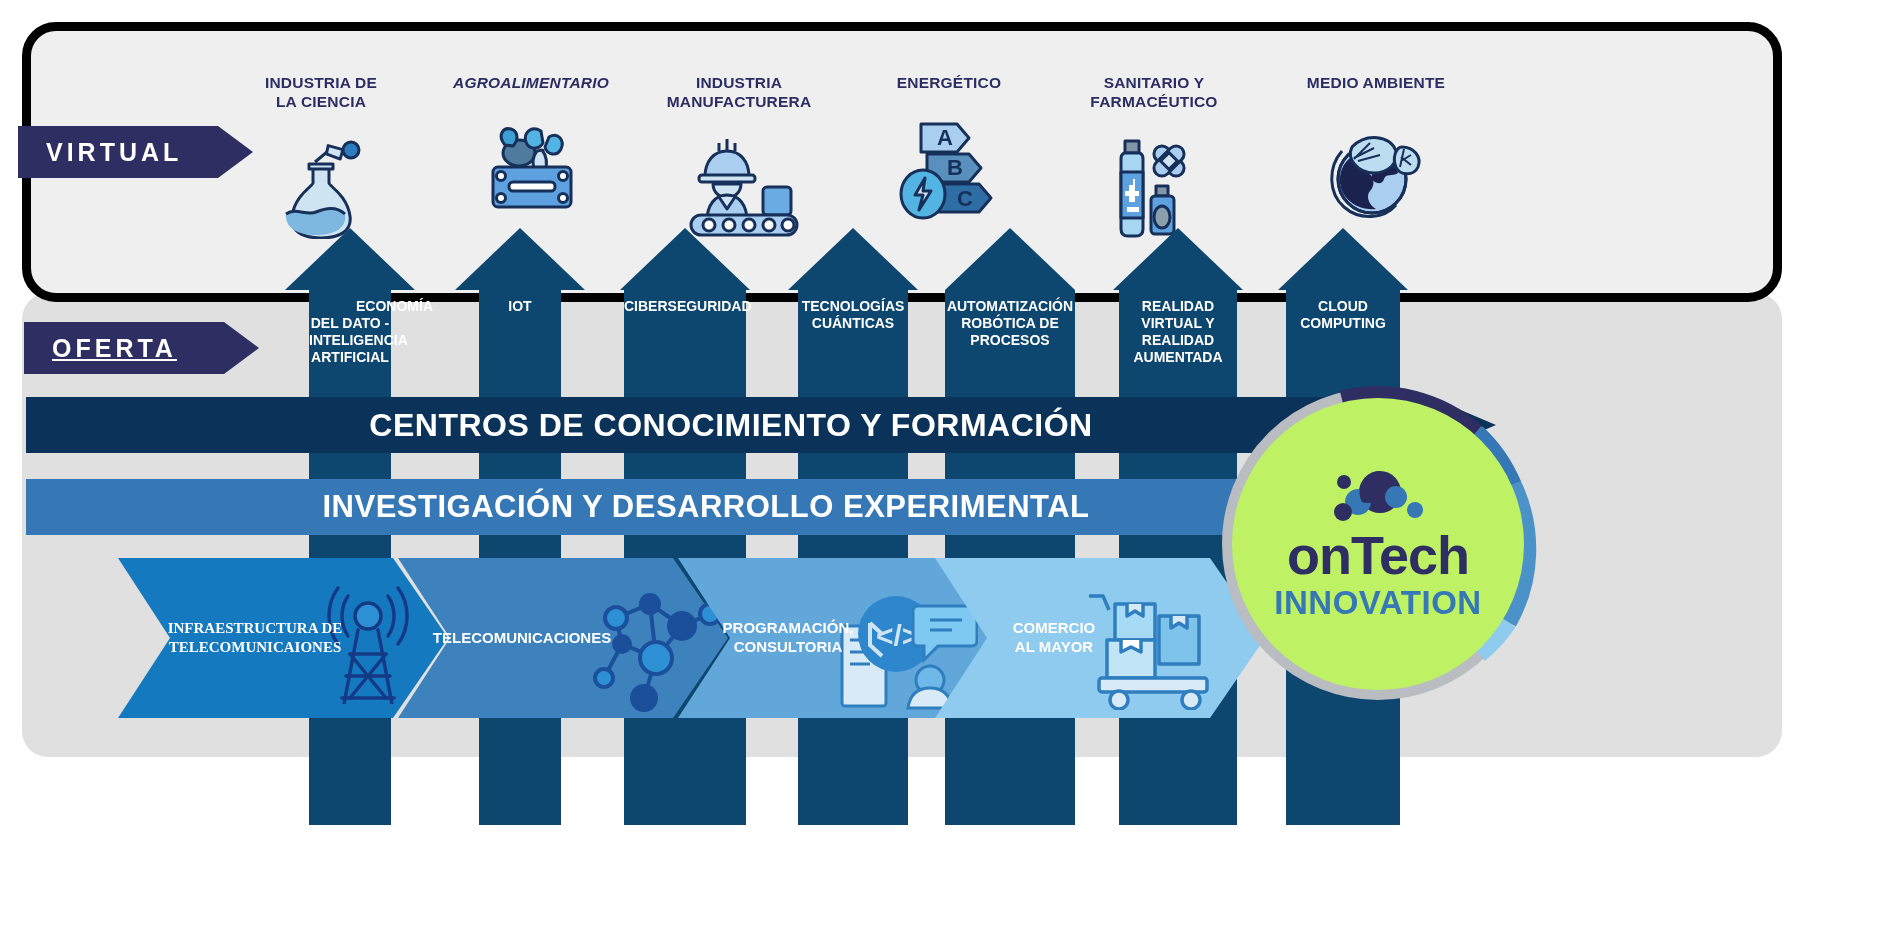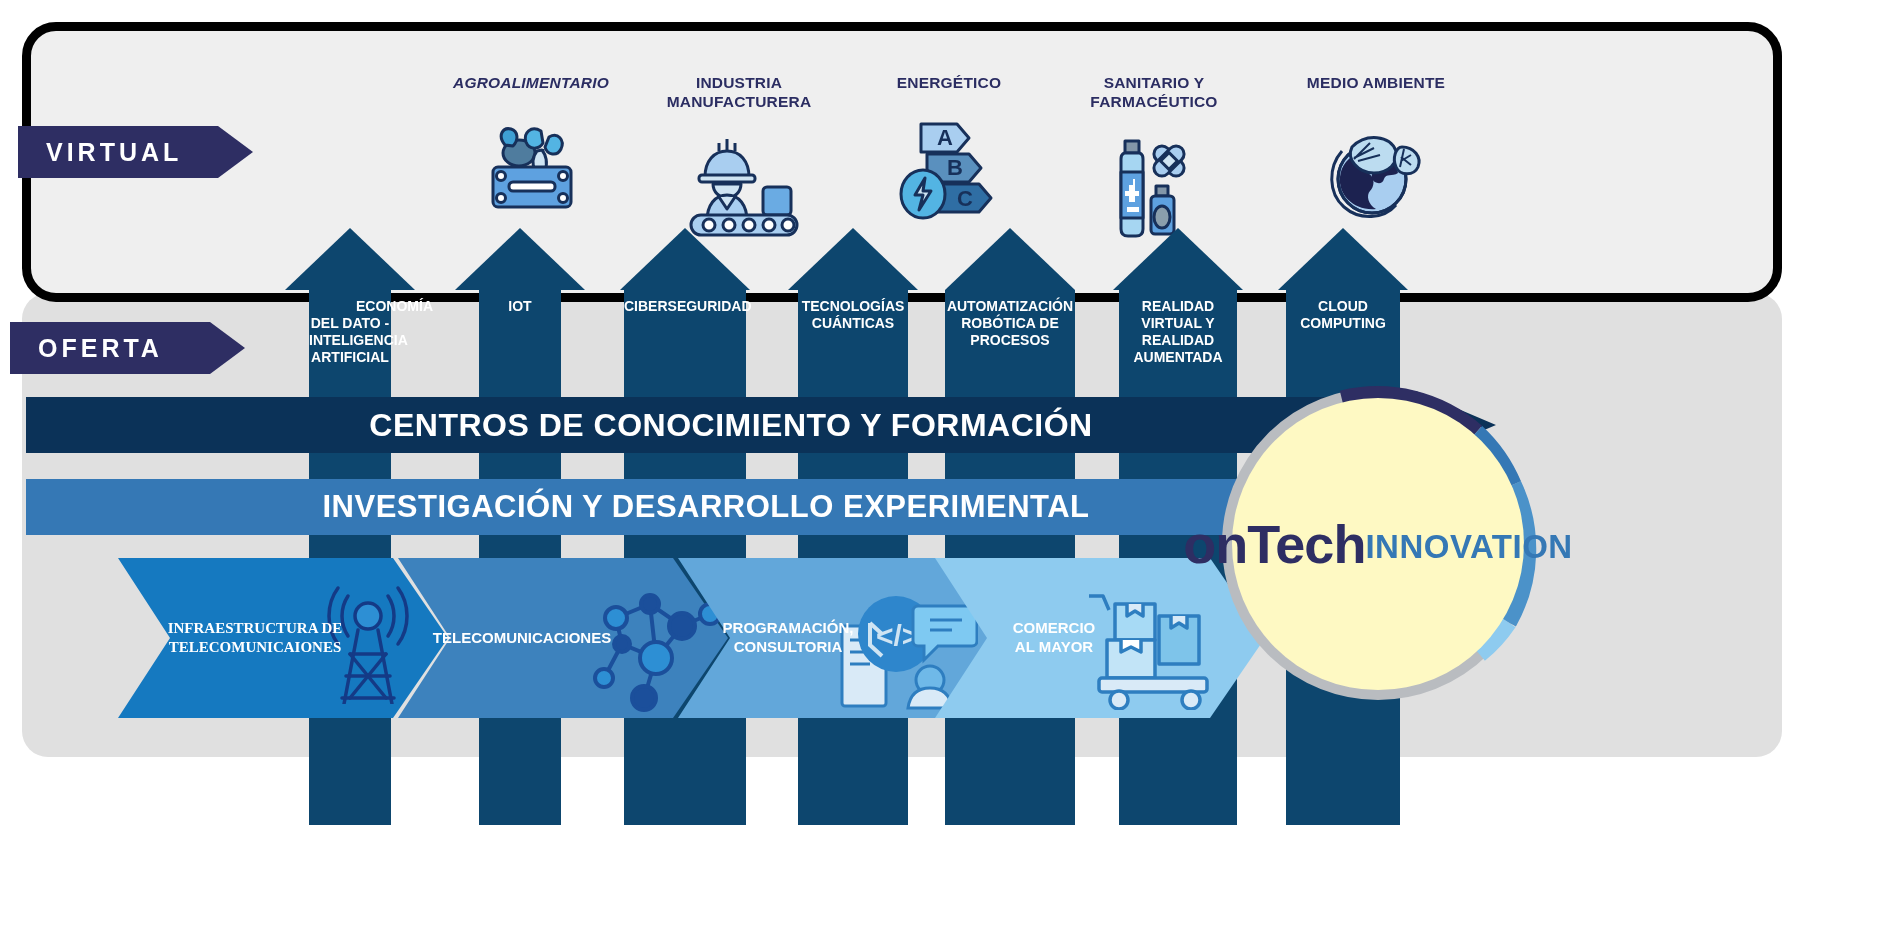--- a/index.html
+++ b/index.html
@@ -66,21 +66,21 @@
     color:#ffffff;font-size:15px;font-weight:bold;line-height:1.25;text-align:center;
   }
   .chev .label{position:relative;z-index:4;padding:0 8px;}
   .chev svg{position:absolute;left:0;top:0;}
   .chev .art{position:absolute;z-index:3;}
 
   
   .logo-wrap{position:absolute;left:1218px;top:384px;width:320px;height:320px;z-index:60;}
   .logo-disc{
     position:absolute;left:14px;top:14px;width:292px;height:292px;border-radius:50%;
-    background:#fef9c3;display:flex;flex-direction:row;align-items:center;justify-content:center;
+    background:#bef264;display:flex;flex-direction:column;align-items:center;justify-content:center;
   }
   .logo-dots{width:120px;height:56px;margin-bottom:2px;}
   .logo-word{font-size:54px;font-weight:bold;color:#2e2e63;letter-spacing:-1px;line-height:1;}
   .logo-word .t{color:#2e2e63;}
   .logo-sub{font-size:33px;font-weight:bold;color:#3578b5;letter-spacing:0.5px;margin-top:4px;line-height:1;}
 </style>
 </head>
 <body>
 
 <div id="stage">
@@ -135,20 +135,37 @@
   <div class="varrow" style="left:1278px;top:228px;">
     <div class="head"></div>
     <div class="shaft" style="height:535px;width:114px;">
       <span style="white-space:pre-line;">CLOUD
 COMPUTING</span>
     </div>
   </div>
 
   <div class="demand-panel">
 
+    <div class="sector" style="left:190px;">
+      <div class="sector-label" style="white-space:pre-line;">INDUSTRIA DE
+LA CIENCIA</div>
+      <div class="sector-icon">
+        <svg width="96" height="100" viewBox="0 0 96 100">
+          <g stroke="#17305a" stroke-width="3" fill="none" stroke-linejoin="round">
+            <path d="M40 28 h16 v16 c0 3 18 12 21 33 c2 14 -9 22 -29 22 c-20 0 -31 -8 -29 -22 c3 -21 21 -30 21 -33 z" fill="#cfe4f3"></path>
+            <path d="M13 75 c10 -7 20 2 30 -2 c10 -4 20 -6 29 2 c2 13 -9 21 -29 21 c-20 0 -31 -8 -30 -21 z" fill="#7eb8e0" stroke="none"></path>
+            <path d="M13 75 c10 -7 20 2 30 -2 c10 -4 20 -6 29 2" stroke="#17305a"></path>
+            <path d="M36 25 h24 v5 h-24 z" fill="#cfe4f3"></path>
+            <path d="M56 6 l14 6 l-4 9 l-13 -7 z" fill="#cfe4f3" transform="rotate(-8 60 12)"></path>
+            <circle cx="78" cy="11" r="8" fill="#2d7cc0" stroke="#17305a"></circle>
+            <path d="M54 13 l-12 10" stroke="#17305a"></path>
+          </g>
+        </svg>
+      </div>
+    </div>
 
     <div class="sector" style="left:400px;">
       <div class="sector-label" style="white-space:pre-line;font-style:italic;">AGROALIMENTARIO</div>
       <div class="sector-icon">
         <svg width="112" height="100" viewBox="0 0 112 100">
           <g stroke="#17305a" stroke-width="3" stroke-linejoin="round">
             <ellipse cx="44" cy="34" rx="16" ry="13" fill="#4f7c9e"></ellipse>
             <path d="M30 26 c-8 -10 -2 -18 6 -16 c7 2 8 11 2 17 z" fill="#3e9fd4"></path>
             <path d="M66 12 c-10 -6 -18 2 -15 11 c3 8 13 8 17 1 z" fill="#53b4e3"></path>
             <path d="M74 18 c9 -5 16 3 12 12 c-4 8 -14 6 -16 -2 z" fill="#53b4e3"></path>
@@ -250,21 +267,21 @@
           </g>
         </svg>
       </div>
     </div>
   </div>
 
   <div class="tag" style="left:18px;top:126px;width:200px;">
     <span>VIRTUAL</span>
   </div>
 
-  <div class="tag" style="left:10px;top:322px;width:200px;">
+  <div class="tag" style="left:24px;top:322px;width:200px;text-decoration:underline;">
     <span>OFERTA</span>
   </div>
 
   <div class="hbanner" style="left:26px;top:391px;width:1470px;height:68px;font-size:32px;letter-spacing:0.5px;">
     <svg width="1470" height="68" viewBox="0 0 1470 68" style="position:absolute;left:0;top:0;">
       <path d="M0 6 h1390 v-6 l80 34 l-80 34 v-6 h-1390 z" fill="#0b3258"></path>
     </svg>
     <div class="txt" style="padding-right:60px;">CENTROS DE CONOCIMIENTO Y FORMACIÓN</div>
   </div>
 

